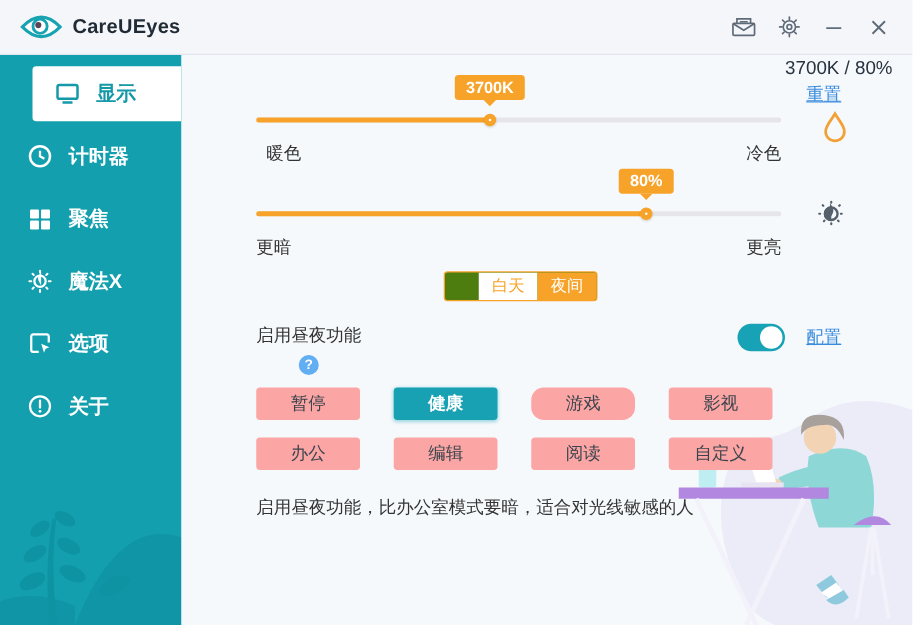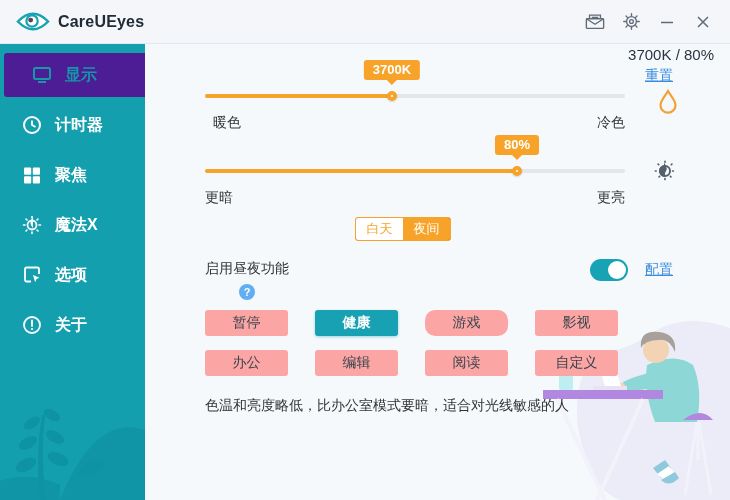--- a/index.html
+++ b/index.html
@@ -12,21 +12,21 @@
   .logo-wrap { display:flex; align-items:center; gap:8px; padding-left:16px; }
   .app-title { font-size:16px; font-weight:bold; color:#212b36; letter-spacing:.2px; }
   .tb-icons { margin-left:auto; display:flex; align-items:center; gap:10px; padding-right:14px; }
   .tb-btn { width:26px; height:26px; display:flex; align-items:center; justify-content:center; color:#5f6b78; cursor:default; }
   .tb-btn svg { display:block; }
 
   
   .sidebar { position:absolute; top:44px; left:0; width:145px; height:456px; background:#149fae; padding-top:6px; overflow:hidden; }
   .side-item { position:relative; height:50px; display:flex; align-items:center; gap:13px; padding-left:22px; color:#fff; font-size:16px; font-weight:bold; cursor:pointer; z-index:2; }
   .side-item svg { flex:0 0 auto; }
-  .side-item.selected { background:#4c1d95; color:#1598a8; margin-left:4px; padding-left:28px; border-radius:3px 0 0 3px; height:44px; margin-top:3px; margin-bottom:3px; }
+  .side-item.selected { background:#ffffff; color:#1598a8; margin-left:26px; padding-left:18px; border-radius:3px 0 0 3px; height:44px; margin-top:3px; margin-bottom:3px; }
   .side-deco { position:absolute; left:0; bottom:0; z-index:1; }
 
   
   .main { position:absolute; top:44px; left:145px; width:585px; height:456px; }
   .illustration { position:absolute; right:0; bottom:0; z-index:0; }
   .layer { position:absolute; inset:0; z-index:1; }
 
   .current-value { position:absolute; top:2px; right:16px; font-size:15px; color:#2a3440; }
   .link { color:#3a8cdc; font-size:14px; text-decoration:underline; cursor:pointer; }
   .reset-link { position:absolute; top:23px; right:57px; }
@@ -36,21 +36,21 @@
   .slider { position:absolute; left:60px; width:420px; height:4px; background:#e6e6ea; border-radius:2px; cursor:pointer; }
   .slider .fill { position:absolute; left:0; top:0; height:4px; background:#f7a329; border-radius:2px; }
   .slider .thumb { position:absolute; top:50%; width:10px; height:10px; background:#fff; border:4px solid #f7a329; border-radius:50%; transform:translate(-50%,-50%); box-shadow:0 1px 2px rgba(0,0,0,.15); }
   .slider .badge { position:absolute; top:-34px; transform:translateX(-50%); background:#f7a329; color:#fff; font-size:13px; font-weight:bold; padding:2px 9px 3px; border-radius:3px; white-space:nowrap; }
   .slider .badge:after { content:""; position:absolute; left:50%; bottom:-5px; transform:translateX(-50%); border:5px solid transparent; border-top-color:#f7a329; border-bottom:none; }
   .slider-label { position:absolute; font-size:14px; color:#333; }
 
   .bright-icon { position:absolute; left:508px; top:115px; }
 
   
-  .segmented { position:absolute; left:210px; top:173px; display:flex; border:1px solid #f7a329; border-radius:3px; overflow:hidden; background:#c2410c; }
+  .segmented { position:absolute; left:210px; top:173px; display:flex; border:1px solid #f7a329; border-radius:3px; overflow:hidden; background:#4d7c0f;padding-left:27px; }
   .seg-btn { width:47px; height:22px; display:flex; align-items:center; justify-content:center; font-size:13px; color:#f7a329; background:#fff; cursor:pointer; }
   .seg-btn.active { background:#f7a329; color:#fff;font-family:Liberation Serif, serif; }
 
   
   .sched-label { position:absolute; left:60px; top:216px; font-size:14px; color:#333; display:flex; align-items:center; gap:6px;flex-direction:column; }
   .help-icon { width:16px; height:16px; border-radius:50%; background:#62aef2; color:#fff; font-size:11px; font-weight:bold; display:flex; align-items:center; justify-content:center; }
   .toggle { position:absolute; left:445px; top:215px; width:38px; height:22px; background:#17a3b5; border-radius:11px; cursor:pointer; }
   .toggle .knob { position:absolute; top:2px; right:2px; width:18px; height:18px; background:#fff; border-radius:50%; }
   .config-link { position:absolute; left:500px; top:217px; }
 
@@ -277,16 +277,16 @@
 
       <button class="preset" style="left:60px;  top:266px;">暂停</button>
       <button class="preset selected" style="left:170px; top:266px;">健康</button>
       <button class="preset" style="left:280px; top:266px;border-radius:10px;">游戏</button>
       <button class="preset" style="left:390px; top:266px;">影视</button>
       <button class="preset" style="left:60px;  top:306px;">办公</button>
       <button class="preset" style="left:170px; top:306px;">编辑</button>
       <button class="preset" style="left:280px; top:306px;">阅读</button>
       <button class="preset" style="left:390px; top:306px;">自定义</button>
 
-      <div class="description">色温和亮度略低，比办公室模式要暗，适合对光线敏感的人</div>
+      <div class="description">启用昼夜功能，比办公室模式要暗，适合对光线敏感的人</div>
     </div>
   </div>
 </div>
 
 </body></html>

